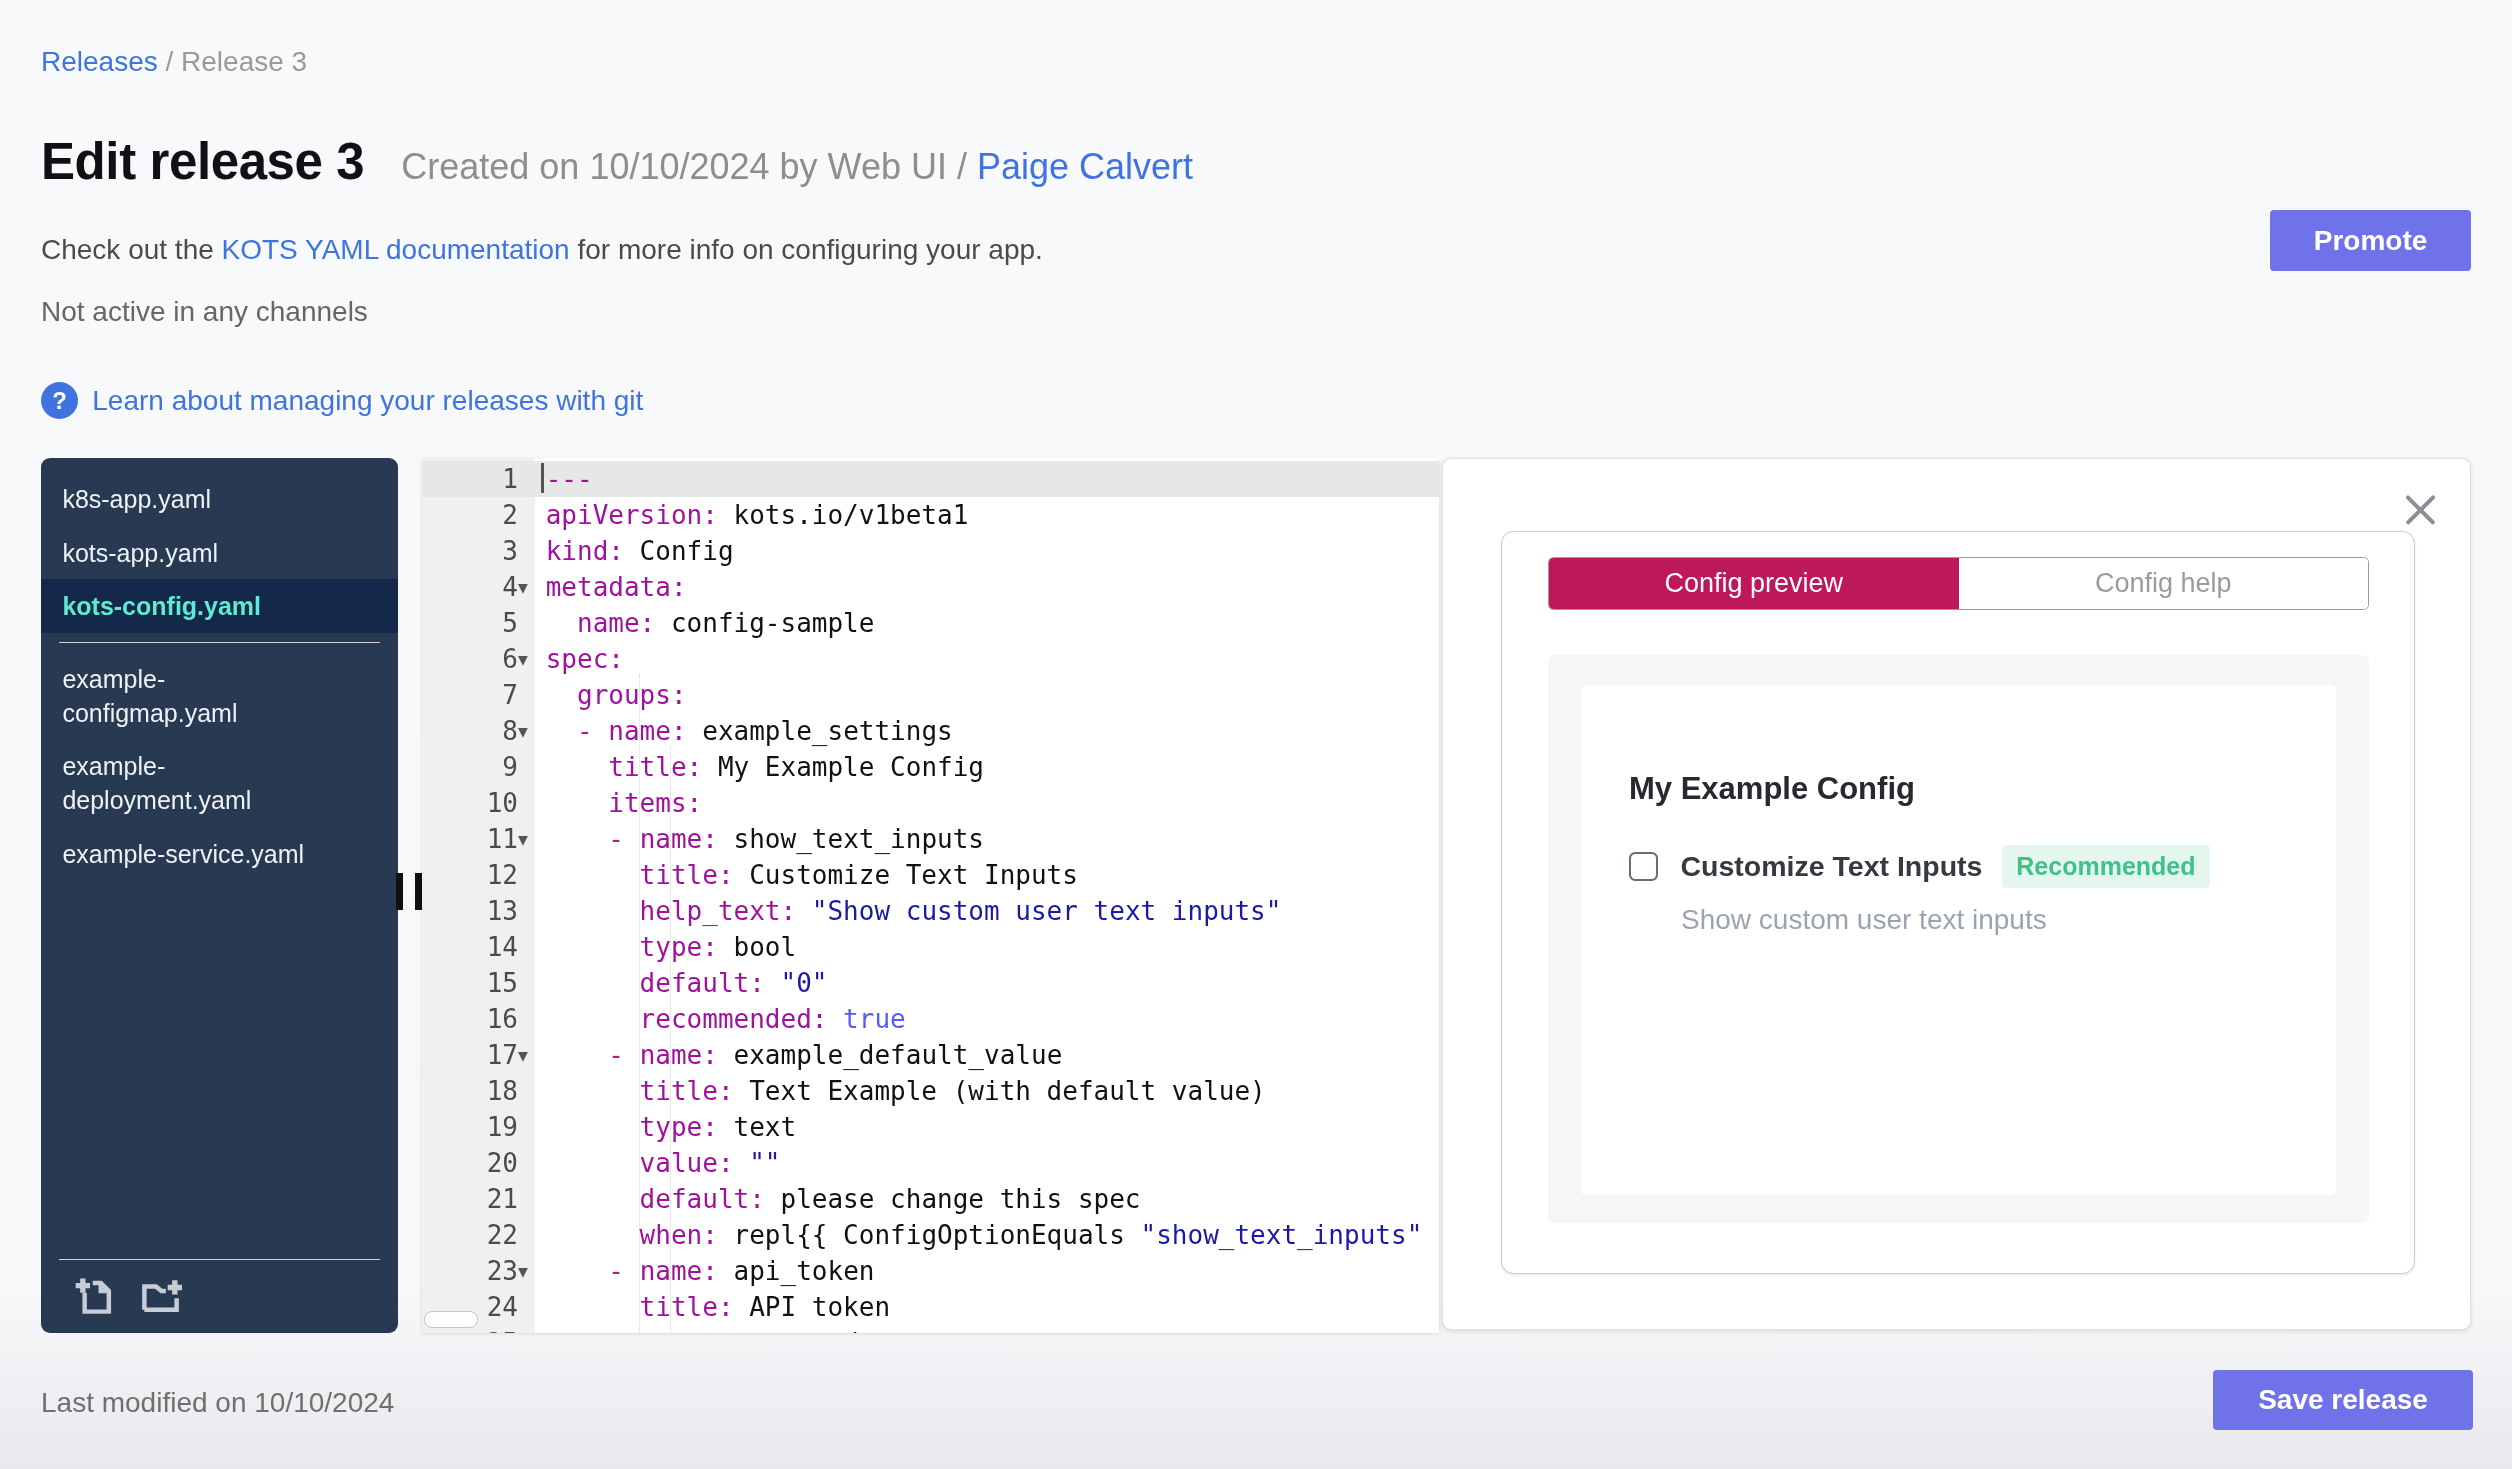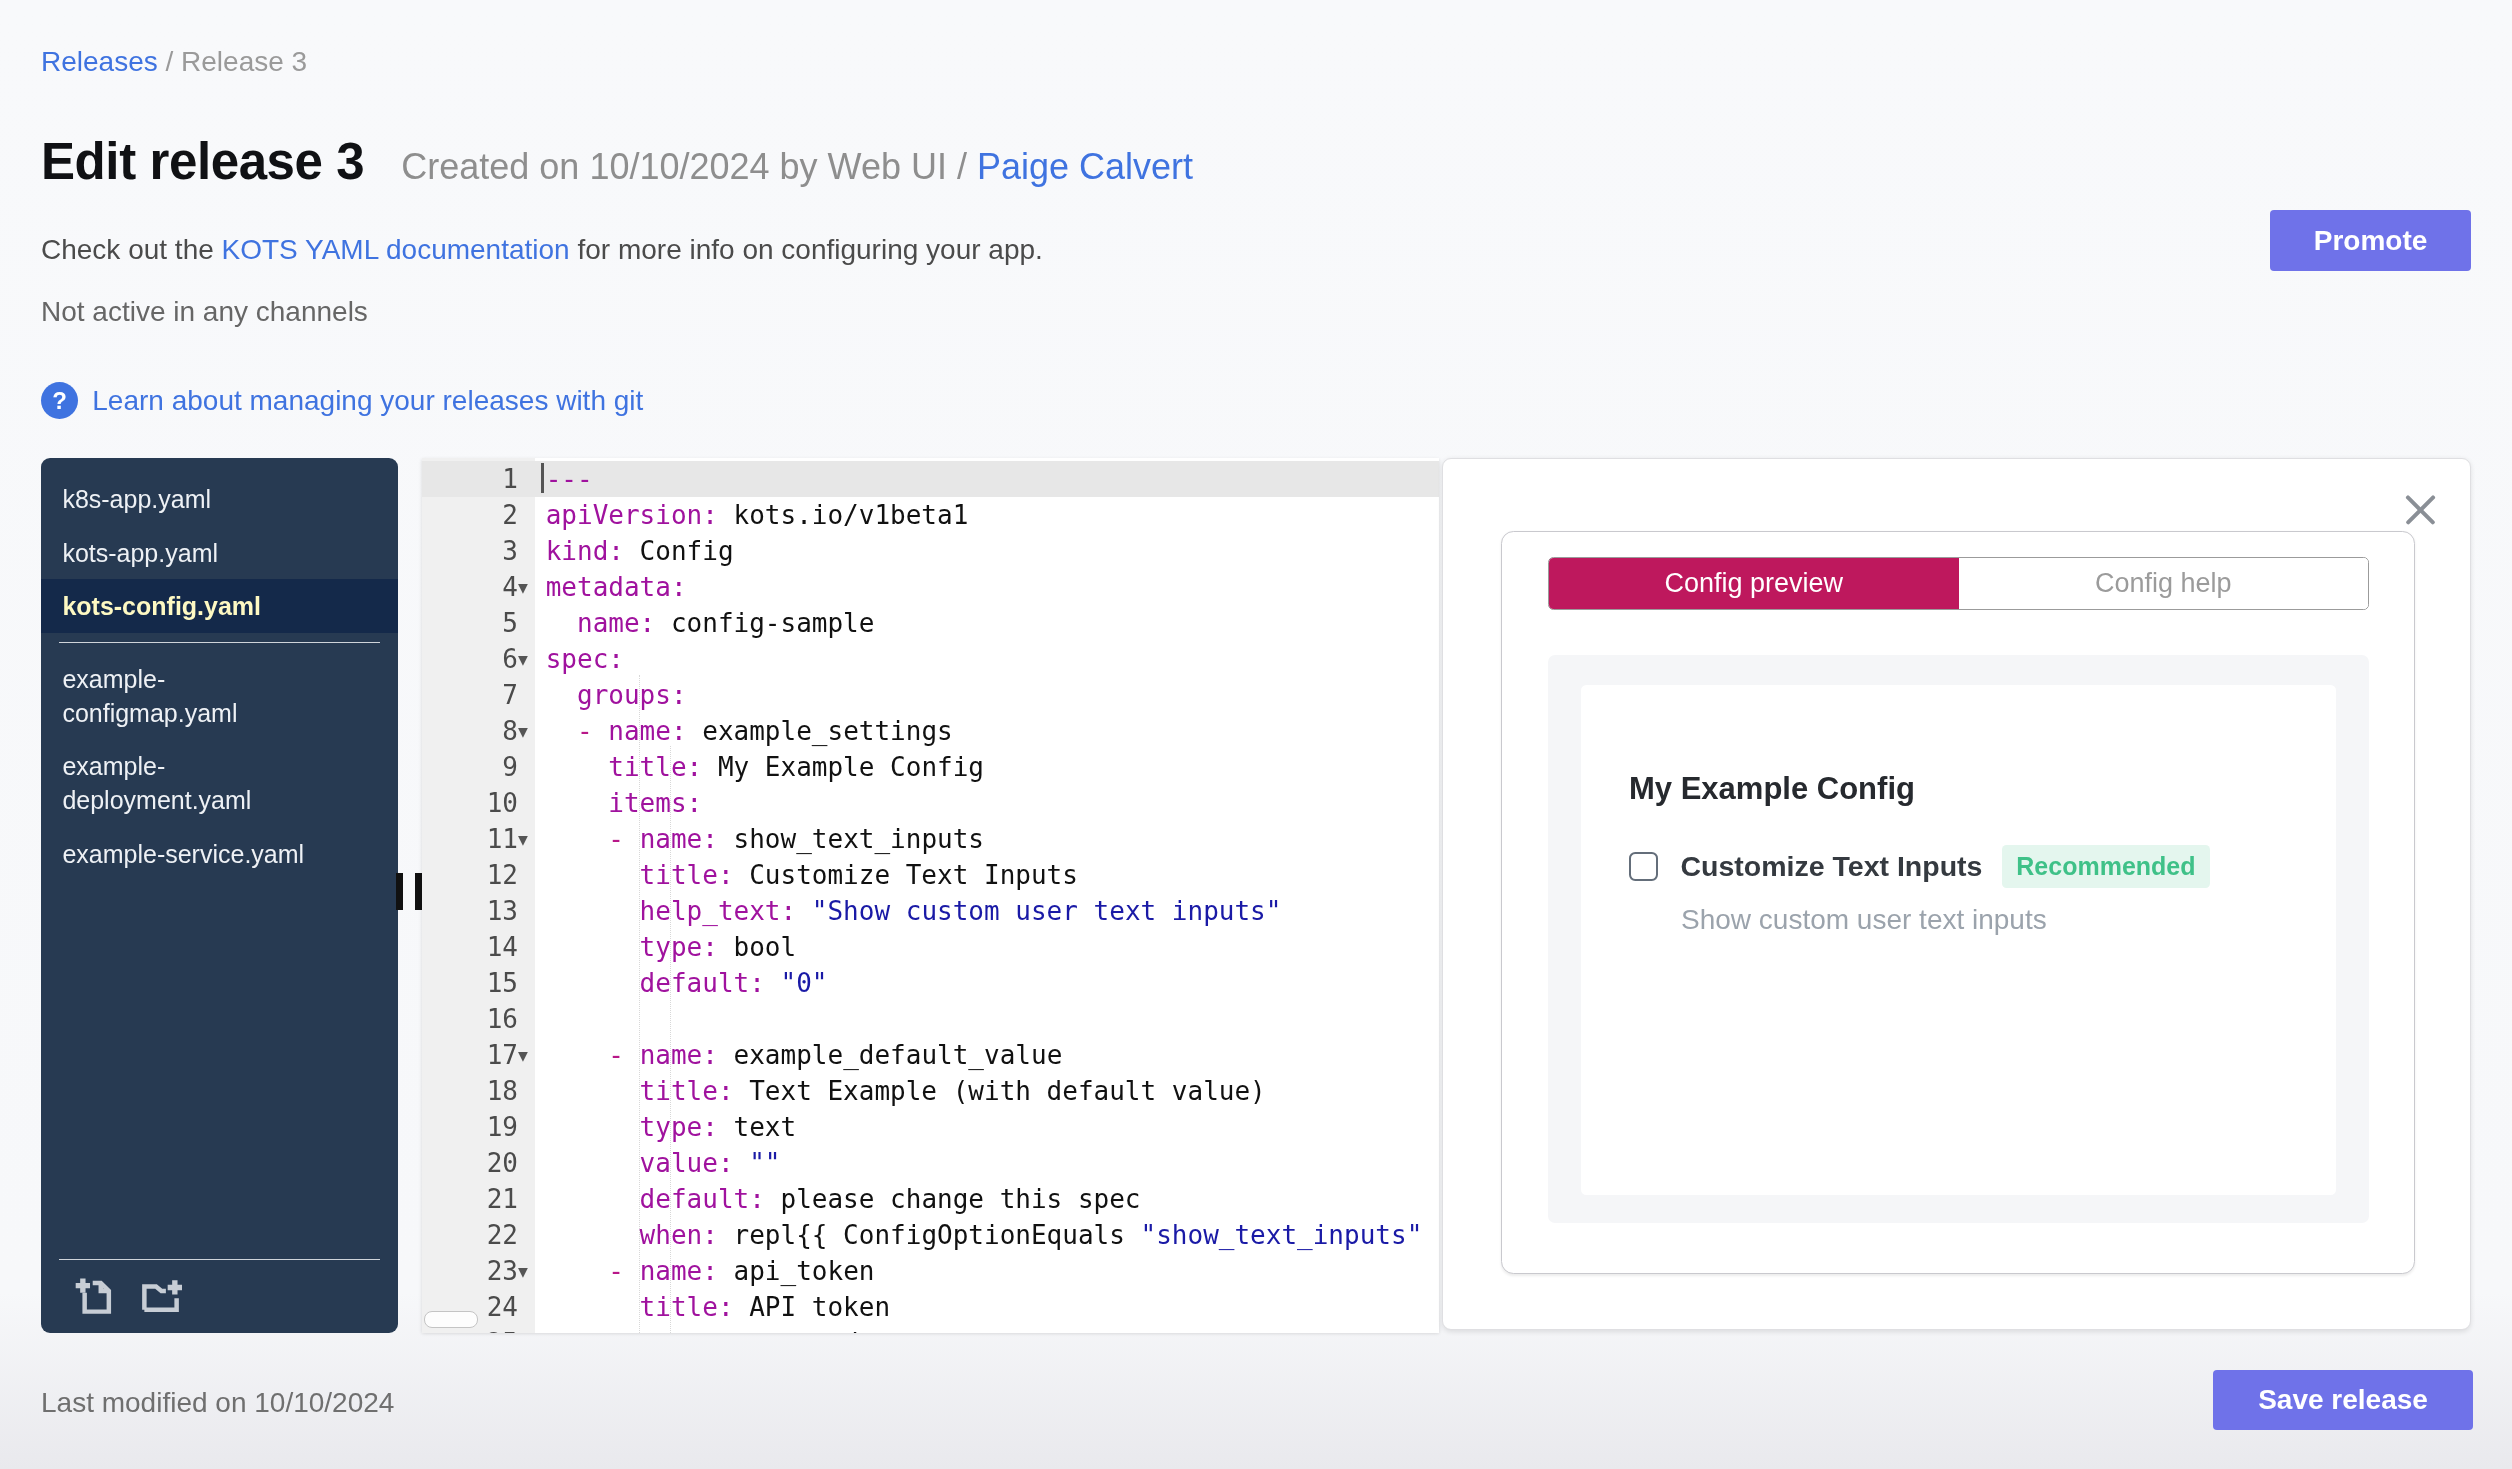--- a/index.html
+++ b/index.html
@@ -27,21 +27,21 @@
        font-family:"Liberation Sans",sans-serif;}
   .promote-btn{position:absolute;left:2270px;top:210px;width:201px;height:61px;font-size:28px;}
   .save-btn{position:absolute;left:2213px;top:1370px;width:260px;height:60px;font-size:28px;}
 
   
   .sidebar{position:absolute;left:41px;top:458px;width:357px;height:875px;
            background:#273a52;border-radius:9px;color:#eef1f5;}
   .file-list{padding-top:14.3px;}
   .file-item{padding:9.8px 21.4px;font-size:25px;line-height:34px;cursor:pointer;}
   .file-item .lbl{display:inline-block;max-width:276px;}
-  .file-item.selected{background:#14294a;font-weight:700;color:#fef9c3;}
+  .file-item.selected{background:#14294a;font-weight:700;color:#5eead4;}
   .file-divider{height:0.9px;background:#cfd4da;margin:9px 18px;}
   .sidebar .bottom-divider{position:absolute;left:18px;right:18px;bottom:73px;height:0.9px;background:#cfd4da;}
   .file-actions{position:absolute;left:32px;bottom:16px;display:flex;gap:23px;}
   .file-actions svg{cursor:pointer;}
 
   
   .handle{position:absolute;top:873px;width:7.1px;height:37px;background:#111;cursor:col-resize;}
 
   
   .editor{position:absolute;left:422px;top:458px;width:1017px;height:875px;background:#fff;
@@ -258,20 +258,21 @@
             <div class="num">15</div>
             <div class="fold"></div>
           </div>
           <div class="code-cell"><span class="tok-plain">      </span><span class="tok-key">default:</span><span class="tok-plain"> </span><span class="tok-str">"0"</span></div>
         </div>
         <div class="code-row">
           <div class="gutter-cell">
             <div class="num">16</div>
             <div class="fold"></div>
           </div>
+          <div class="code-cell"><span class="tok-plain">      </span><span class="tok-key">recommended:</span><span class="tok-plain"> </span><span class="tok-bool">true</span></div>
         </div>
         <div class="code-row">
           <div class="gutter-cell">
             <div class="num">17</div>
             <div class="fold">▾</div>
           </div>
           <div class="code-cell"><span class="tok-plain">    </span><span class="tok-dash">- </span><span class="tok-key">name:</span><span class="tok-plain"> example_default_value</span></div>
         </div>
         <div class="code-row">
           <div class="gutter-cell">

